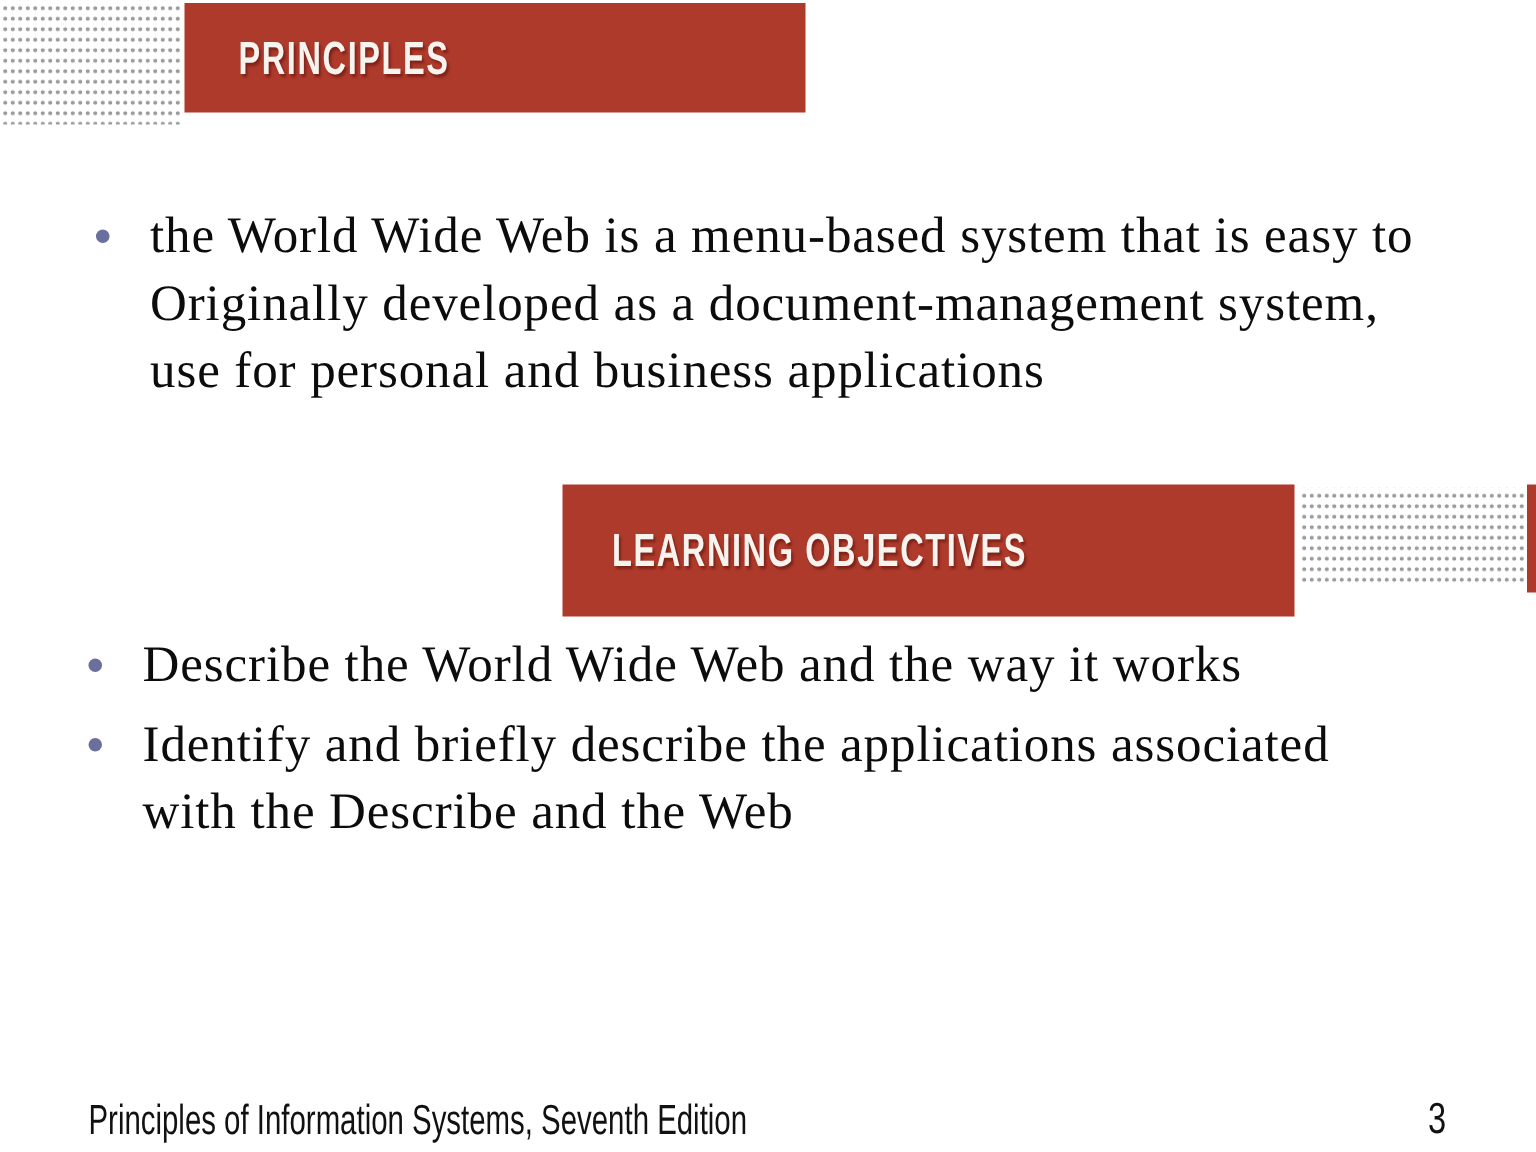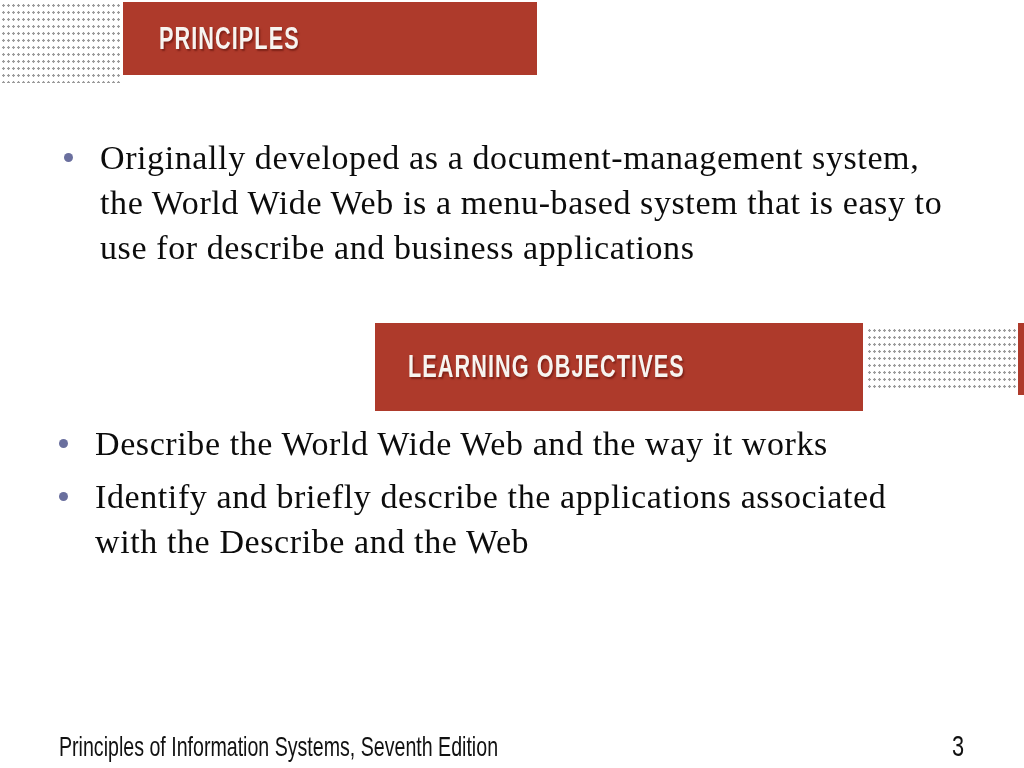--- a/index.html
+++ b/index.html
@@ -110,23 +110,23 @@
 <body>
 
 <div class="dots dots-top-left"></div>
 
 <div class="banner banner-principles">
   <span class="banner-label">PRINCIPLES</span>
 </div>
 
 <ul class="bullets intro-list">
   <li>
+    <div>the World Wide Web is a menu-based system that is easy to</div>
     <div>Originally developed as a document-management system,</div>
-    <div>the World Wide Web is a menu-based system that is easy to</div>
-    <div>use for describe and business applications</div>
+    <div>use for personal and business applications</div>
   </li>
 </ul>
 
 <div class="banner banner-objectives">
   <span class="banner-label">LEARNING OBJECTIVES</span>
 </div>
 <div class="dots dots-right"></div>
 <div class="red-strip"></div>
 
 <ul class="bullets objectives-list">

